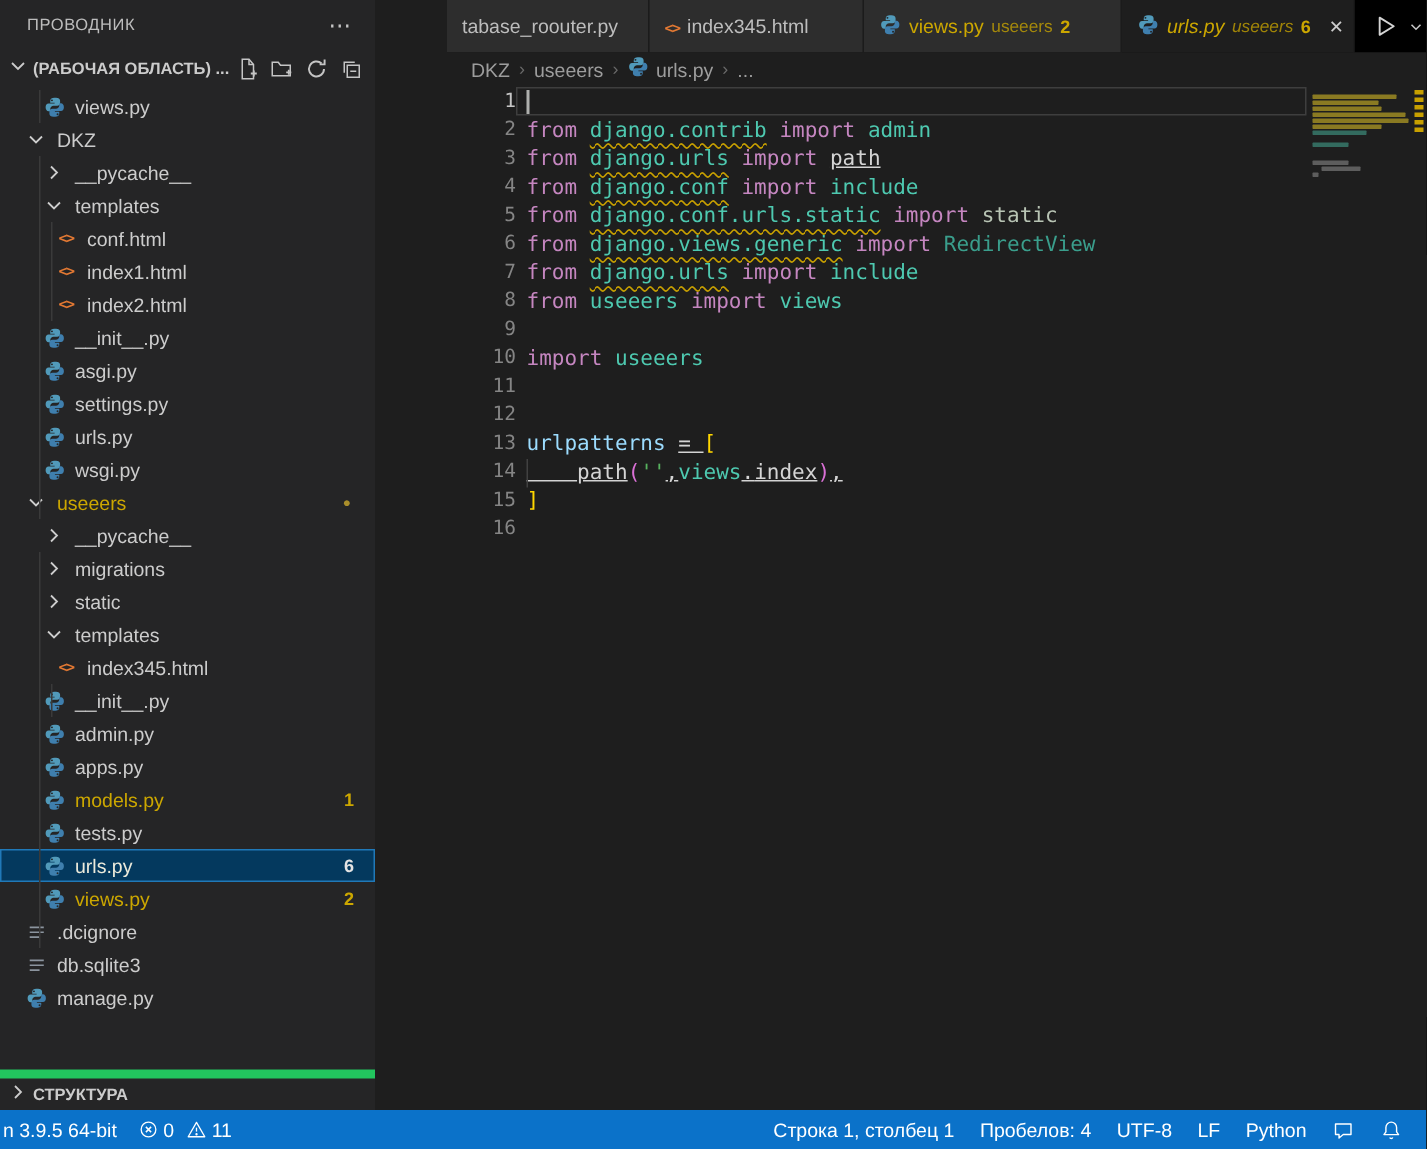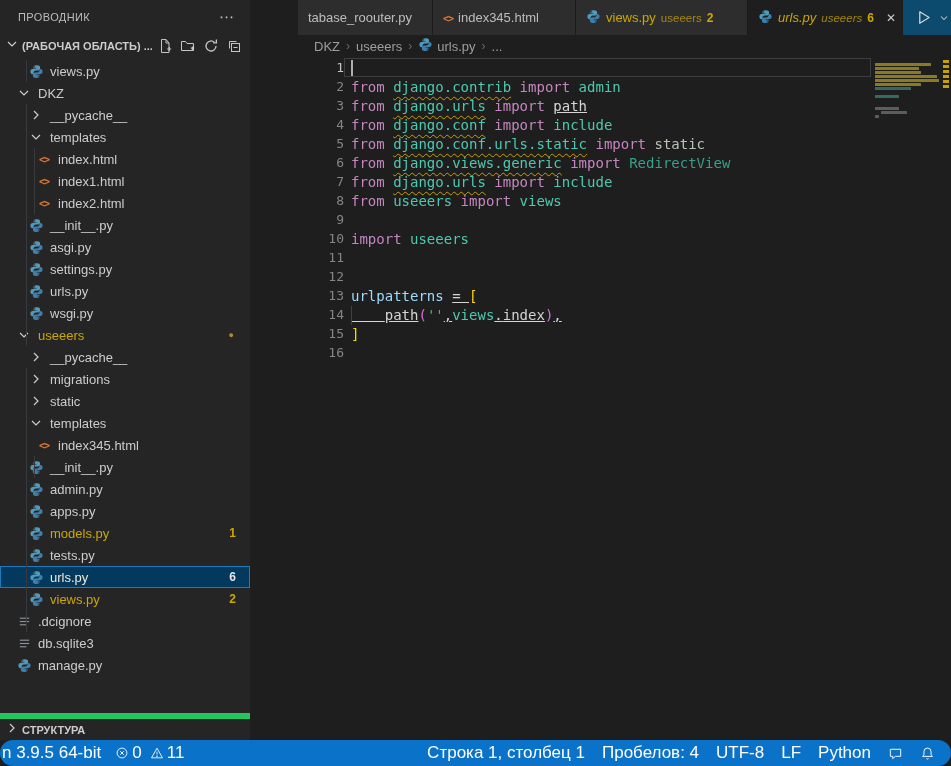--- a/index.html
+++ b/index.html
@@ -29,21 +29,21 @@
   .trow .tdot{margin-left:auto;padding-right:16px;font-size:9px;color:#a98e2b;}
   .lvl0{padding-left:14px;}.lvl1{padding-left:26px;}.lvl2{padding-left:34px;}
   .iguide{position:absolute;width:0;border-left:1px solid #3a3a3a;}
   .htmlico{color:#e37933;font-family:"DejaVu Sans Mono",monospace;font-size:10px;font-weight:bold;letter-spacing:-1px;}
   .sb-outline{position:absolute;bottom:0;left:0;right:0;height:21px;display:flex;align-items:center;
               gap:2px;padding-left:4px;border-top:6px solid #22c55e;background:#252526;}
   .sb-outline .lbl{font-weight:bold;font-size:11px;color:#cccccc;}
 
   
   .editor-group{flex:1;display:flex;flex-direction:column;min-width:0;background:#1e1e1e;}
-  .tabbar{display:flex;height:35px;background:#0c4a6e;align-items:stretch;}
+  .tabbar{display:flex;height:35px;background:#000000;align-items:stretch;}
   .tab{display:flex;align-items:center;gap:5px;padding:0 10px;background:#2d2d2d;
        border-right:1px solid #1b1b1b;overflow:hidden;white-space:nowrap;cursor:pointer;box-sizing:border-box;}
   .tab.active{background:#1e1e1e;}
   .tab .tab-label{color:#bdbdbd;}
   .tab.warn .tab-label{color:#cca700;}
   .tab.italic .tab-label,.tab.italic .tab-desc{font-style:italic;}
   .tab .tab-desc{font-size:11.5px;color:#cca700;opacity:.75;}
   .tab .tab-badge{font-size:12px;font-weight:bold;color:#cca700;}
   .tab .tab-close{color:#cccccc;font-size:12px;margin-left:4px;padding:1px 3px;cursor:pointer;}
   .tab-actions{margin-left:auto;display:flex;align-items:center;gap:6px;padding:0 12px;color:#c5c5c5;}
@@ -77,21 +77,21 @@
   .tok-b2{color:#da70d6;}
   .code-iguide{position:absolute;left:6px;top:0;height:19px;width:0;border-left:1px solid #414141;}
 
   .minimap{position:absolute;top:0;right:10px;width:66px;height:80px;}
   .mmrow{position:absolute;height:3px;border-radius:.5px;}
   .ruler{position:absolute;top:0;right:0;width:10px;height:100%;}
   .rmark{position:absolute;left:2px;width:6px;height:2.5px;background:#c8a000;}
 
   
   .statusbar{height:26px;background:#0b72c9;display:flex;align-items:center;color:#ffffff;
-             font-size:17px;padding:0 10px 0 0;border-radius:13px;}
+             font-size:13px;padding:0 10px 0 0;}
   .sb-left{display:flex;align-items:center;gap:14px;padding-left:2px;}
   .sb-right{margin-left:auto;display:flex;align-items:center;gap:17px;padding-right:6px;text-align:right;}
   .sbitem{display:flex;align-items:center;gap:4px;cursor:pointer;white-space:nowrap;}
   .sbitem svg{display:block;}
   .problems{display:flex;align-items:center;gap:4px;}
   .problems .grp{display:flex;align-items:center;gap:3px;margin-right:4px;}
 </style>
 </head>
 <body>
 
@@ -172,21 +172,21 @@
               <svg width="16" height="16" viewBox="0 0 16 16">
                 <path d="M4 6l4 4 4-4" fill="none" stroke="#cccccc" stroke-width="1.2"></path>
               </svg>
             </span>
             <span class="tlabel">templates</span>
           </div>
           <div class="trow lvl2">
             <span class="tbox">
               <span class="htmlico">&lt;&gt;</span>
             </span>
-            <span class="tlabel">index.html</span>
+            <span class="tlabel">conf.html</span>
           </div>
           <div class="trow lvl2">
             <span class="tbox">
               <span class="htmlico">&lt;&gt;</span>
             </span>
             <span class="tlabel">index1.html</span>
           </div>
           <div class="trow lvl2">
             <span class="tbox">
               <span class="htmlico">&lt;&gt;</span>

